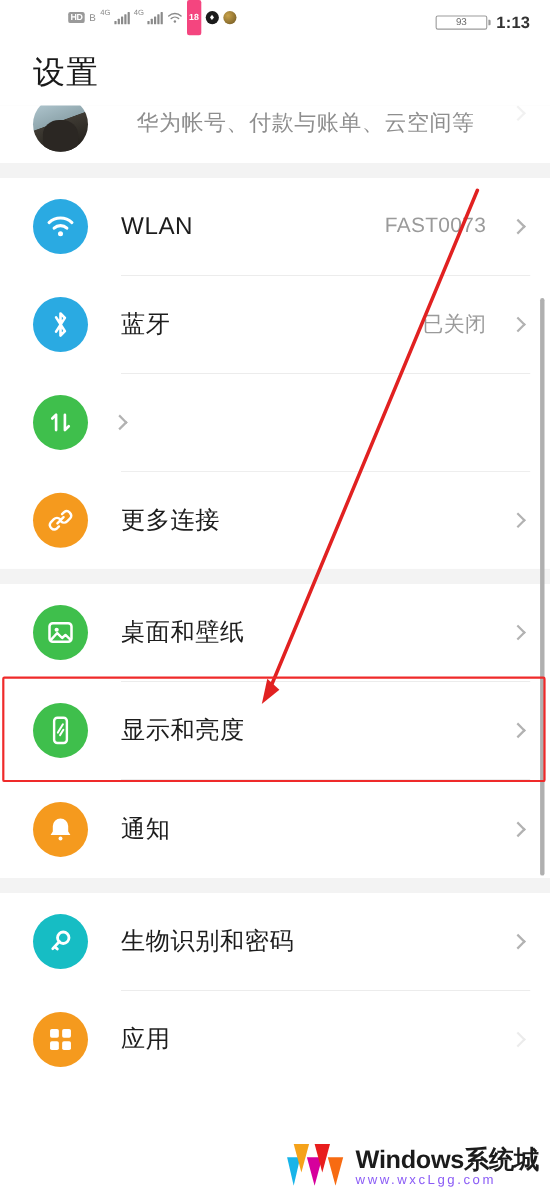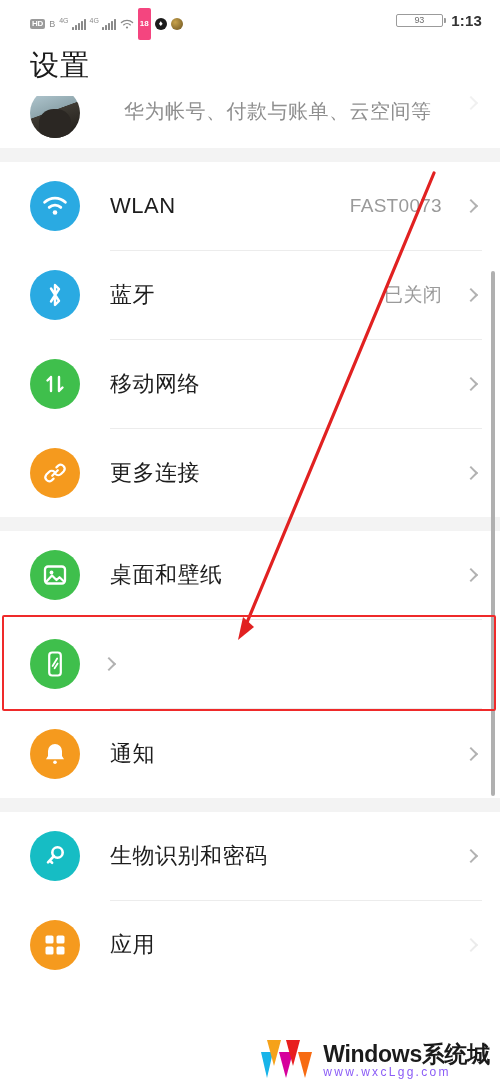--- a/index.html
+++ b/index.html
@@ -13,24 +13,25 @@
     background:#f3f3f3;
   }
   .phone{
     position:absolute; inset:0;
     background:#ffffff;
   }
 
   
   .statusbar{
     height:40px;
-    display:flex; align-items:flex-end;
+    display:flex; align-items:flex-start;
     padding:0 16px 0 30px;
     background:#ffffff;
     position:relative;
+    margin-left:32px;
   }
   .sb-left{ display:flex; align-items:center; gap:4px; }
   .sb-right{ position:absolute; right:18px; top:0; height:40px;
              display:flex; align-items:center; gap:5px; }
   .badge-hd{
     font-size:8px; font-weight:bold; color:#ffffff; background:#9a9a9a;
     border-radius:2px; padding:1px 2px; line-height:1; letter-spacing:-.2px;
   }
   .ico-sm{ font-size:9px; color:#8c8c8c; line-height:1; }
   .sig{ display:flex; align-items:flex-end; gap:1px; height:11px; }
@@ -234,21 +235,20 @@
       </div>
       <div class="divider"></div>
 
       <div class="row">
         <div class="icon" style="background:#3fbf4c;">
           <svg width="26" height="26" viewBox="0 0 26 26">
               <path d="M9 20V6M9 6L5.5 9.5" stroke="#fff" stroke-width="2.4" fill="none" stroke-linecap="round" stroke-linejoin="round"></path>
               <path d="M17 6v14M17 20l3.5-3.5" stroke="#fff" stroke-width="2.4" fill="none" stroke-linecap="round" stroke-linejoin="round"></path>
             </svg>
         </div>
-        <div class="label">移动网络</div>
         <div class="value"></div>
         <div class="chev"></div>
       </div>
       <div class="divider"></div>
 
       <div class="row">
         <div class="icon" style="background:#f59a1e;">
           <svg width="28" height="28" viewBox="0 0 28 28">
               <path d="M11.2 16.8l5.6-5.6" stroke="#fff" stroke-width="2.2" stroke-linecap="round"></path>
               <path d="M15.4 8.4l1.8-1.8a4 4 0 015.6 5.6l-2.8 2.8a4 4 0 01-5.6 0" stroke="#fff" stroke-width="2.2" fill="none" stroke-linecap="round"></path>
@@ -278,20 +278,21 @@
       </div>
       <div class="divider"></div>
 
       <div class="row">
         <div class="icon" style="background:#3fbf4c;">
           <svg width="20" height="28" viewBox="0 0 20 28">
               <rect x="4.2" y="2.5" width="11.6" height="23" rx="3" stroke="#fff" stroke-width="2.2" fill="none"></rect>
               <path d="M12.2 8.5l-4.6 7.5M12.6 13.5l-3 4.8" stroke="#fff" stroke-width="1.8" stroke-linecap="round"></path>
             </svg>
         </div>
+        <div class="label">显示和亮度</div>
         <div class="value"></div>
         <div class="chev"></div>
       </div>
       <div class="divider"></div>
 
       <div class="divider"></div>
 
       <div class="row">
         <div class="icon" style="background:#f59a1e;">
           <svg width="24" height="26" viewBox="0 0 24 26">

